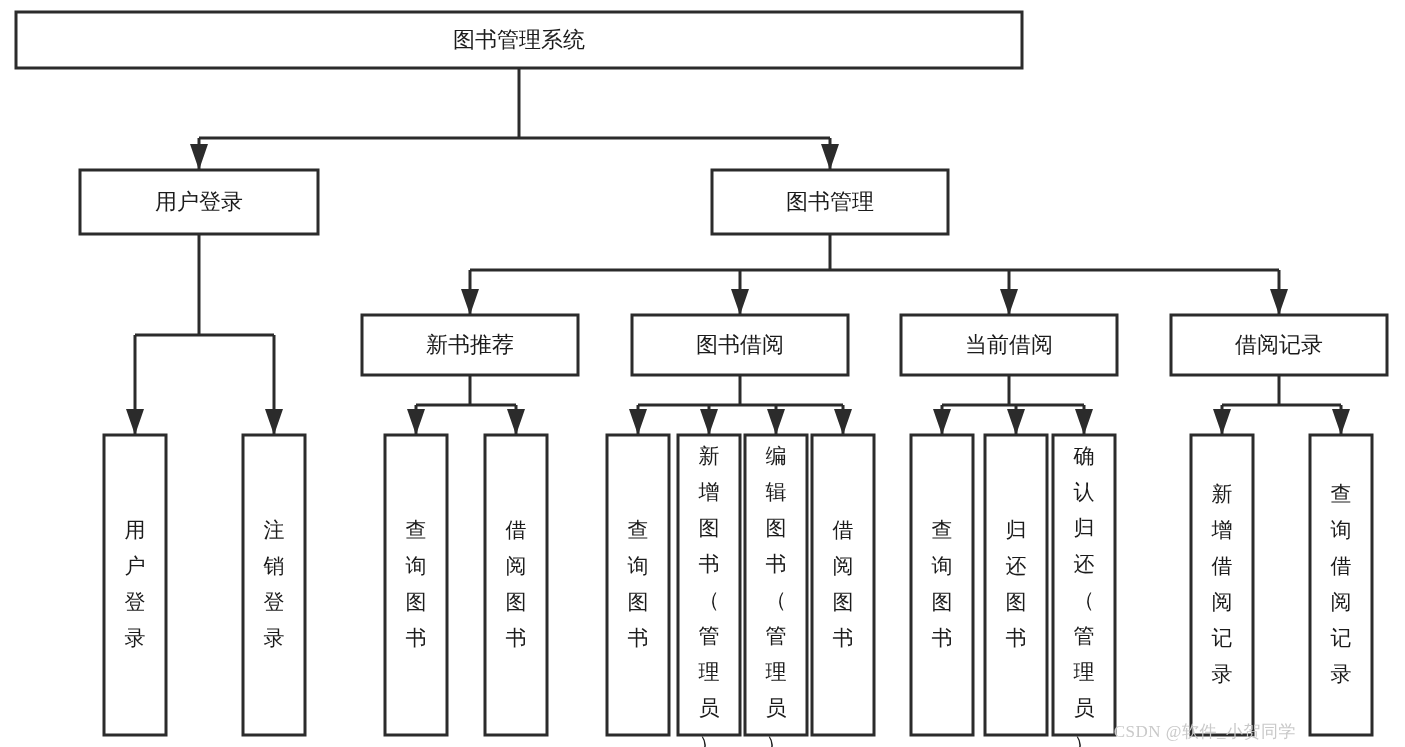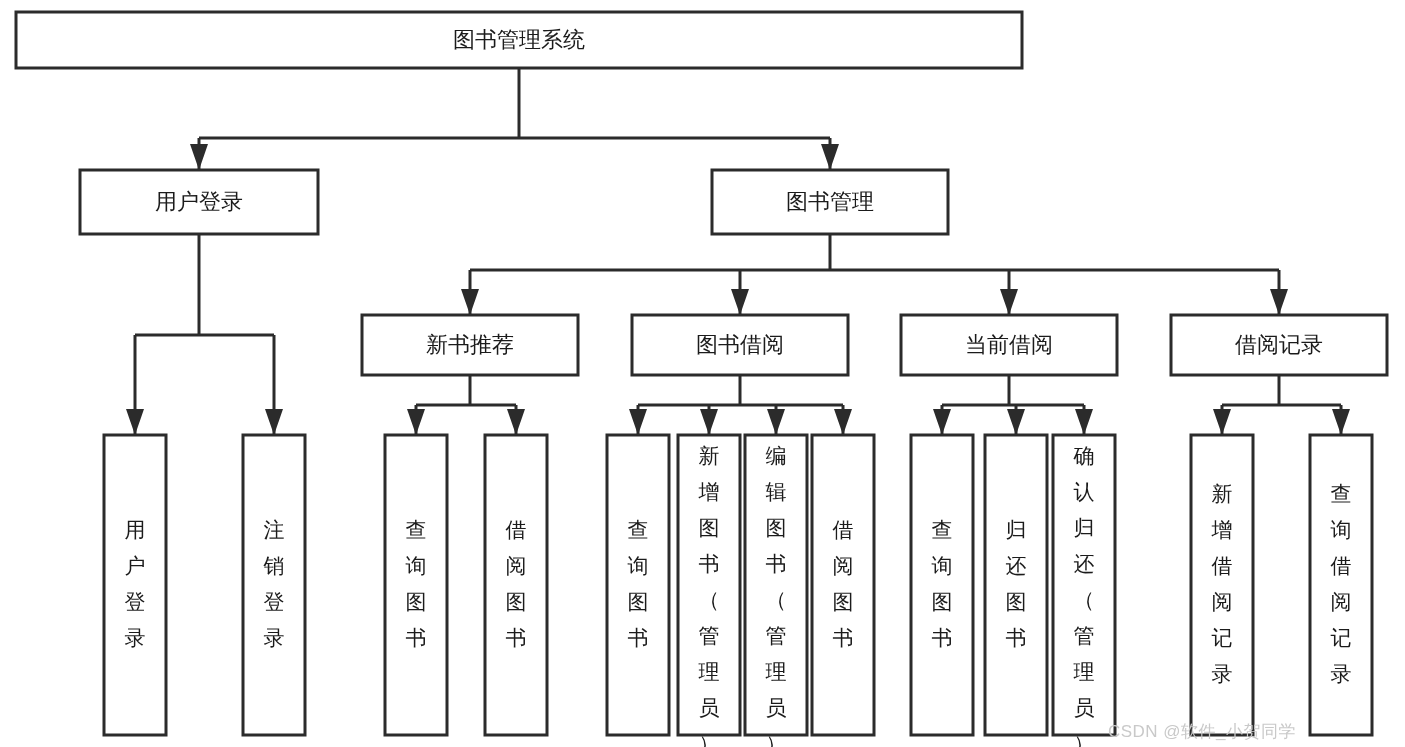--- a/index.html
+++ b/index.html
@@ -52,21 +52,21 @@
     stroke-linecap: butt;
   }
   .arrow-head {
     fill: #2b2b2b;
     stroke: none;
   }
   .watermark {
     position: absolute;
     right: 6px;
     bottom: 4px;
-    font-family: Liberation Sans, sans-serif;
+    font-family: Liberation Serif, serif;
     font-size: 17px;
     color: #c9c9c9;
     white-space: nowrap;
     letter-spacing: 0.5px;
   }
 </style>
 </head>
 <body>
 
 <div id="diagram-root">

